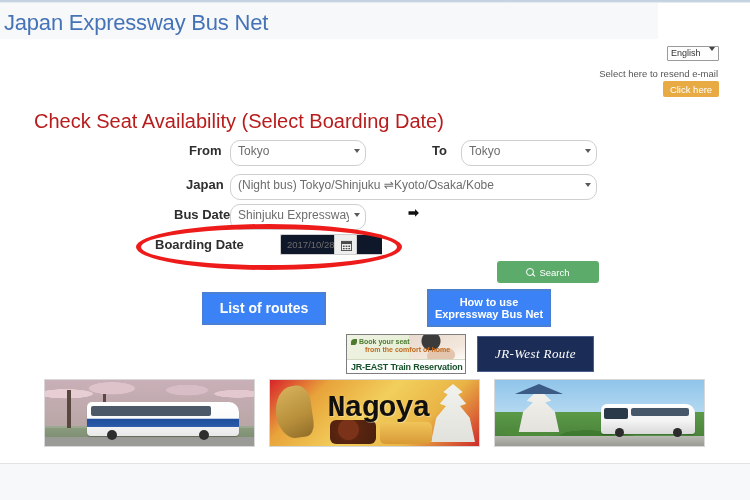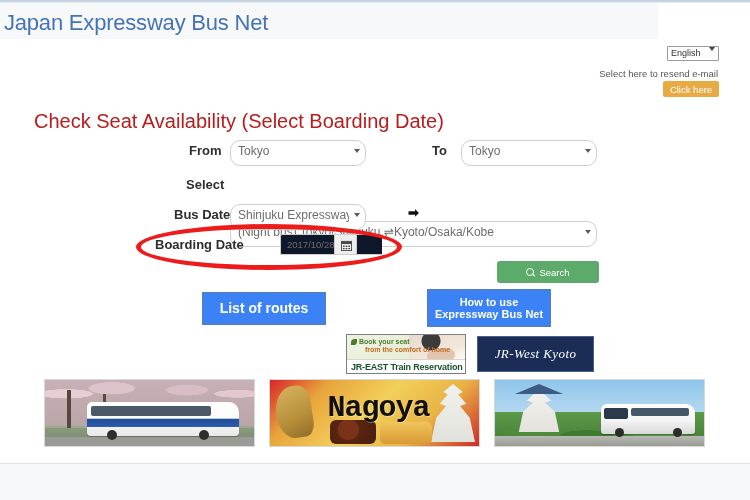--- a/index.html
+++ b/index.html
@@ -212,22 +212,22 @@
   <div class="sel" style="left:230px; top:140px; width:136px;">
     <span class="cap">Tokyo</span>
     <span class="car"></span>
   </div>
   <div class="f-label" style="left:432px; top:140px;">To</div>
   <div class="sel" style="left:461px; top:140px; width:136px;">
     <span class="cap">Tokyo</span>
     <span class="car"></span>
   </div>
 
-  <div class="f-label" style="left:186px; top:174px;">Select</div>
-  <div class="sel" style="left:230px; top:174px; width:367px;margin-top:47px;">
+  <div class="f-label" style="left:186px; top:174px;">Japan</div>
+  <div class="sel" style="left:230px; top:174px; width:367px;">
     <span class="cap">(Night bus) Tokyo/Shinjuku ⇌Kyoto/Osaka/Kobe</span>
     <span class="car"></span>
   </div>
 
   <div class="f-label" style="left:174px; top:204px;">Bus Date</div>
   <div class="sel" style="left:230px; top:204px; width:136px;">
     <span class="cap">Shinjuku Expressway Bus Te</span>
     <span class="car"></span>
   </div>
   <div class="arrow-mid">➡</div>
@@ -268,21 +268,21 @@
     <div class="person"></div>
     <div class="hand"></div>
     <div class="leaf"></div>
     <div class="t1">Book your seat</div>
     <div class="t2">from the comfort of home</div>
     <div class="bar"></div>
     <div class="bartxt">JR-EAST Train Reservation</div>
   </div>
 
   <div class="jrwest">
-    <span>JR-West Kyoto</span>
+    <span>JR-West Route</span>
   </div>
 
   <div class="photo" id="photo-bus1">
     <div class="sky2"></div>
     <div class="trees"></div>
     <div class="trunk"></div>
     <div class="trunk2"></div>
     <div class="ground"></div>
     <div class="road"></div>
     <div class="bus"></div>

